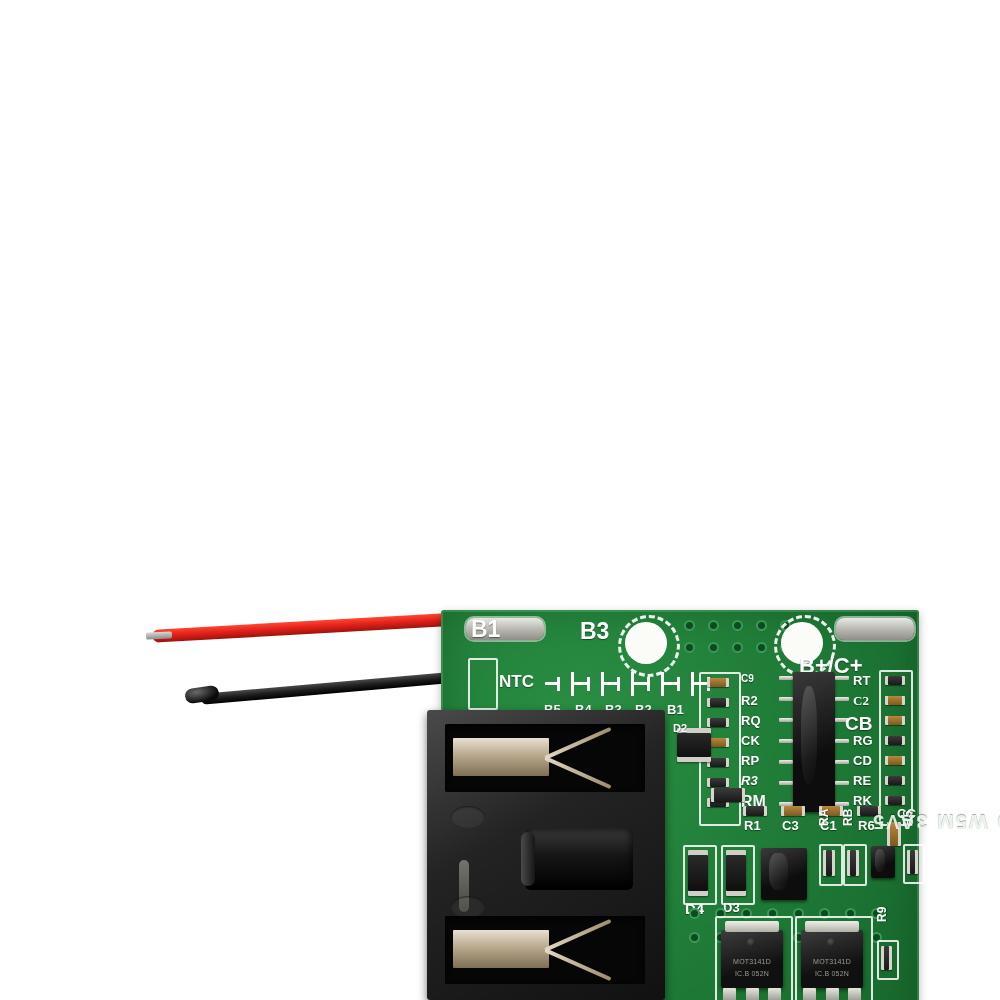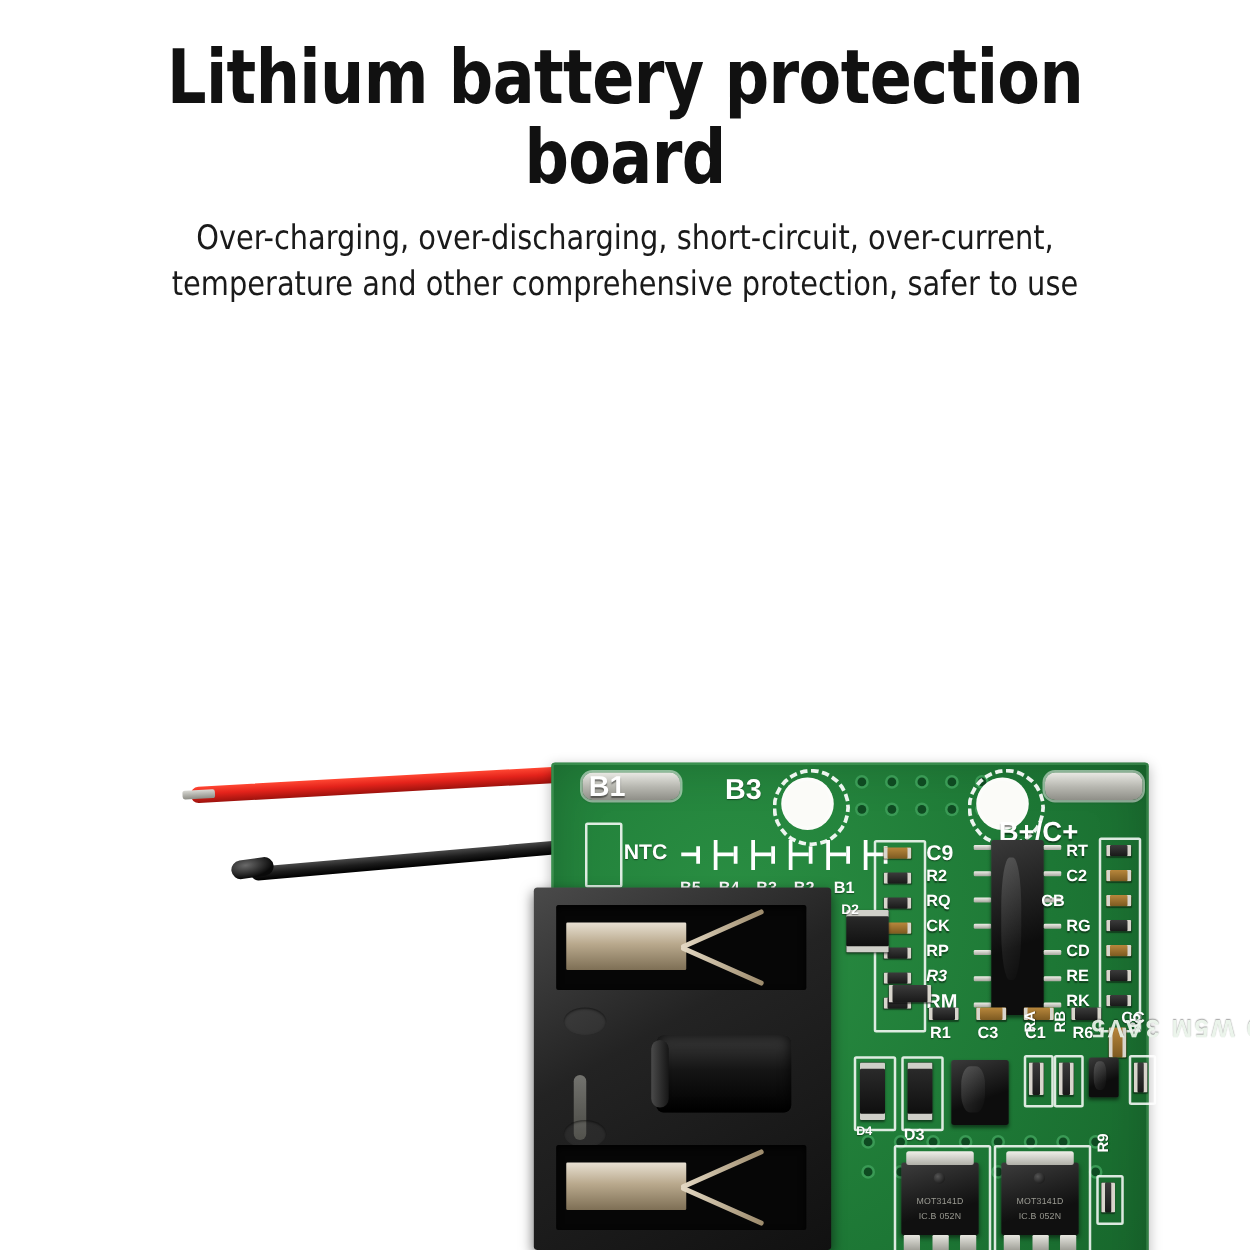--- a/index.html
+++ b/index.html
@@ -195,24 +195,20 @@
     font-family:"Liberation Sans",sans-serif;letter-spacing:2px;
     transform:rotate(180deg);white-space:nowrap;opacity:.92;
     text-shadow:0 1px 1px rgba(0,0,0,.4);
   }
 </style>
 </head>
 <body>
 
 <div id="page">
 
-  <div class="textblock">
-    <h1 class="title">Lithium battery protection board</h1>
-    <p class="subtitle">Over-charging, over-discharging, short-circuit, over-current, temperature and other comprehensive protection, safer to use</p>
-  </div>
 
   <div class="photo">
 
     <div class="wire wire-red"></div>
     <div class="wire-red-tip"></div>
     <div class="wire wire-ntc"></div>
     <div class="wire-ntc-bead"></div>
 
     <div class="pcb">
       <div class="pcb-edge"></div>
@@ -273,21 +269,21 @@
 
       <div class="outline" style="left:258px;top:62px;width:38px;height:150px;"></div>
       <div class="smd smd-c" style="left:266px;top:68px;width:22px;height:9px;"></div>
       <div class="smd smd-r" style="left:266px;top:88px;width:22px;height:9px;"></div>
       <div class="smd smd-r" style="left:266px;top:108px;width:22px;height:9px;"></div>
       <div class="smd smd-c" style="left:266px;top:128px;width:22px;height:9px;"></div>
       <div class="smd smd-r" style="left:266px;top:148px;width:22px;height:9px;"></div>
       <div class="smd smd-r" style="left:266px;top:168px;width:22px;height:9px;"></div>
       <div class="smd smd-r" style="left:266px;top:188px;width:22px;height:9px;"></div>
 
-      <div class="silk" style="left:300px;top:63px;font-size:17px;text-align:center;">C9</div>
+      <div class="silk" style="left:300px;top:63px;font-size:10px;text-align:center;">C9</div>
       <div class="silk" style="left:300px;top:83px;font-size:13px;">R2</div>
       <div class="silk" style="left:300px;top:103px;font-size:13px;">RQ</div>
       <div class="silk" style="left:300px;top:123px;font-size:13px;">CK</div>
       <div class="silk" style="left:300px;top:143px;font-size:13px;">RP</div>
       <div class="silk" style="left:300px;top:163px;font-size:13px;font-style:italic;">R3</div>
       <div class="silk" style="left:300px;top:183px;font-size:16px;text-align:right;">RM</div>
 
       <div class="legs" style="left:338px;top:66px;height:130px;">
         <div class="leg"></div>
           <div class="leg"></div>
@@ -302,22 +298,22 @@
         <div class="leg"></div>
           <div class="leg"></div>
           <div class="leg"></div>
           <div class="leg"></div>
         <div class="leg"></div>
           <div class="leg"></div>
           <div class="leg"></div>
       </div>
 
       <div class="silk" style="left:412px;top:63px;font-size:13px;">RT</div>
-      <div class="silk" style="left:412px;top:83px;font-size:13px;">C2</div>
-      <div class="silk" style="left:392px;top:103px;font-size:13px;">CB</div>
+      <div class="silk" style="left:412px;top:83px;font-size:13px;font-family:Liberation Serif, serif;">C2</div>
+      <div class="silk" style="left:404px;top:103px;font-size:19px;">CB</div>
       <div class="silk" style="left:412px;top:123px;font-size:13px;">RG</div>
       <div class="silk" style="left:412px;top:143px;font-size:13px;">CD</div>
       <div class="silk" style="left:412px;top:163px;font-size:13px;">RE</div>
       <div class="silk" style="left:412px;top:183px;font-size:13px;">RK</div>
 
       <div class="outline" style="left:438px;top:60px;width:30px;height:152px;"></div>
       <div class="smd smd-r" style="left:444px;top:66px;width:20px;height:9px;"></div>
       <div class="smd smd-c" style="left:444px;top:86px;width:20px;height:9px;"></div>
       <div class="smd smd-c" style="left:444px;top:106px;width:20px;height:9px;"></div>
       <div class="smd smd-r" style="left:444px;top:126px;width:20px;height:9px;"></div>
@@ -336,21 +332,21 @@
       <div class="smd smd-r" style="left:416px;top:196px;width:24px;height:10px;"></div>
       <div class="silk" style="left:303px;top:208px;font-size:13px;">R1</div>
       <div class="silk" style="left:341px;top:208px;font-size:13px;">C3</div>
       <div class="silk" style="left:379px;top:208px;font-size:13px;">C1</div>
       <div class="silk" style="left:417px;top:208px;font-size:13px;">R6</div>
       <div class="smd smd-c" style="left:446px;top:212px;width:14px;height:24px;"></div>
       <div class="silk" style="left:456px;top:196px;font-size:13px;">CC</div>
 
       <div class="outline" style="left:242px;top:235px;width:30px;height:56px;"></div>
       <div class="diode" style="left:247px;top:240px;width:20px;height:46px;"></div>
-      <div class="silk" style="left:244px;top:290px;font-size:10px;">D4</div>
+      <div class="silk" style="left:244px;top:290px;font-size:15px;">D4</div>
 
       <div class="outline" style="left:280px;top:235px;width:30px;height:56px;"></div>
       <div class="diode" style="left:285px;top:240px;width:20px;height:46px;"></div>
       <div class="silk" style="left:282px;top:290px;font-size:13px;">D3</div>
 
       <div class="legs" style="left:320px;top:236px;height:52px;flex-direction:row;width:46px;justify-content:space-between;"></div>
       <div class="chip" style="left:320px;top:238px;width:46px;height:52px;"></div>
 
       <div class="outline" style="left:378px;top:234px;width:20px;height:38px;"></div>
       <div class="smd smd-r" style="left:382px;top:240px;width:12px;height:26px;"></div>

